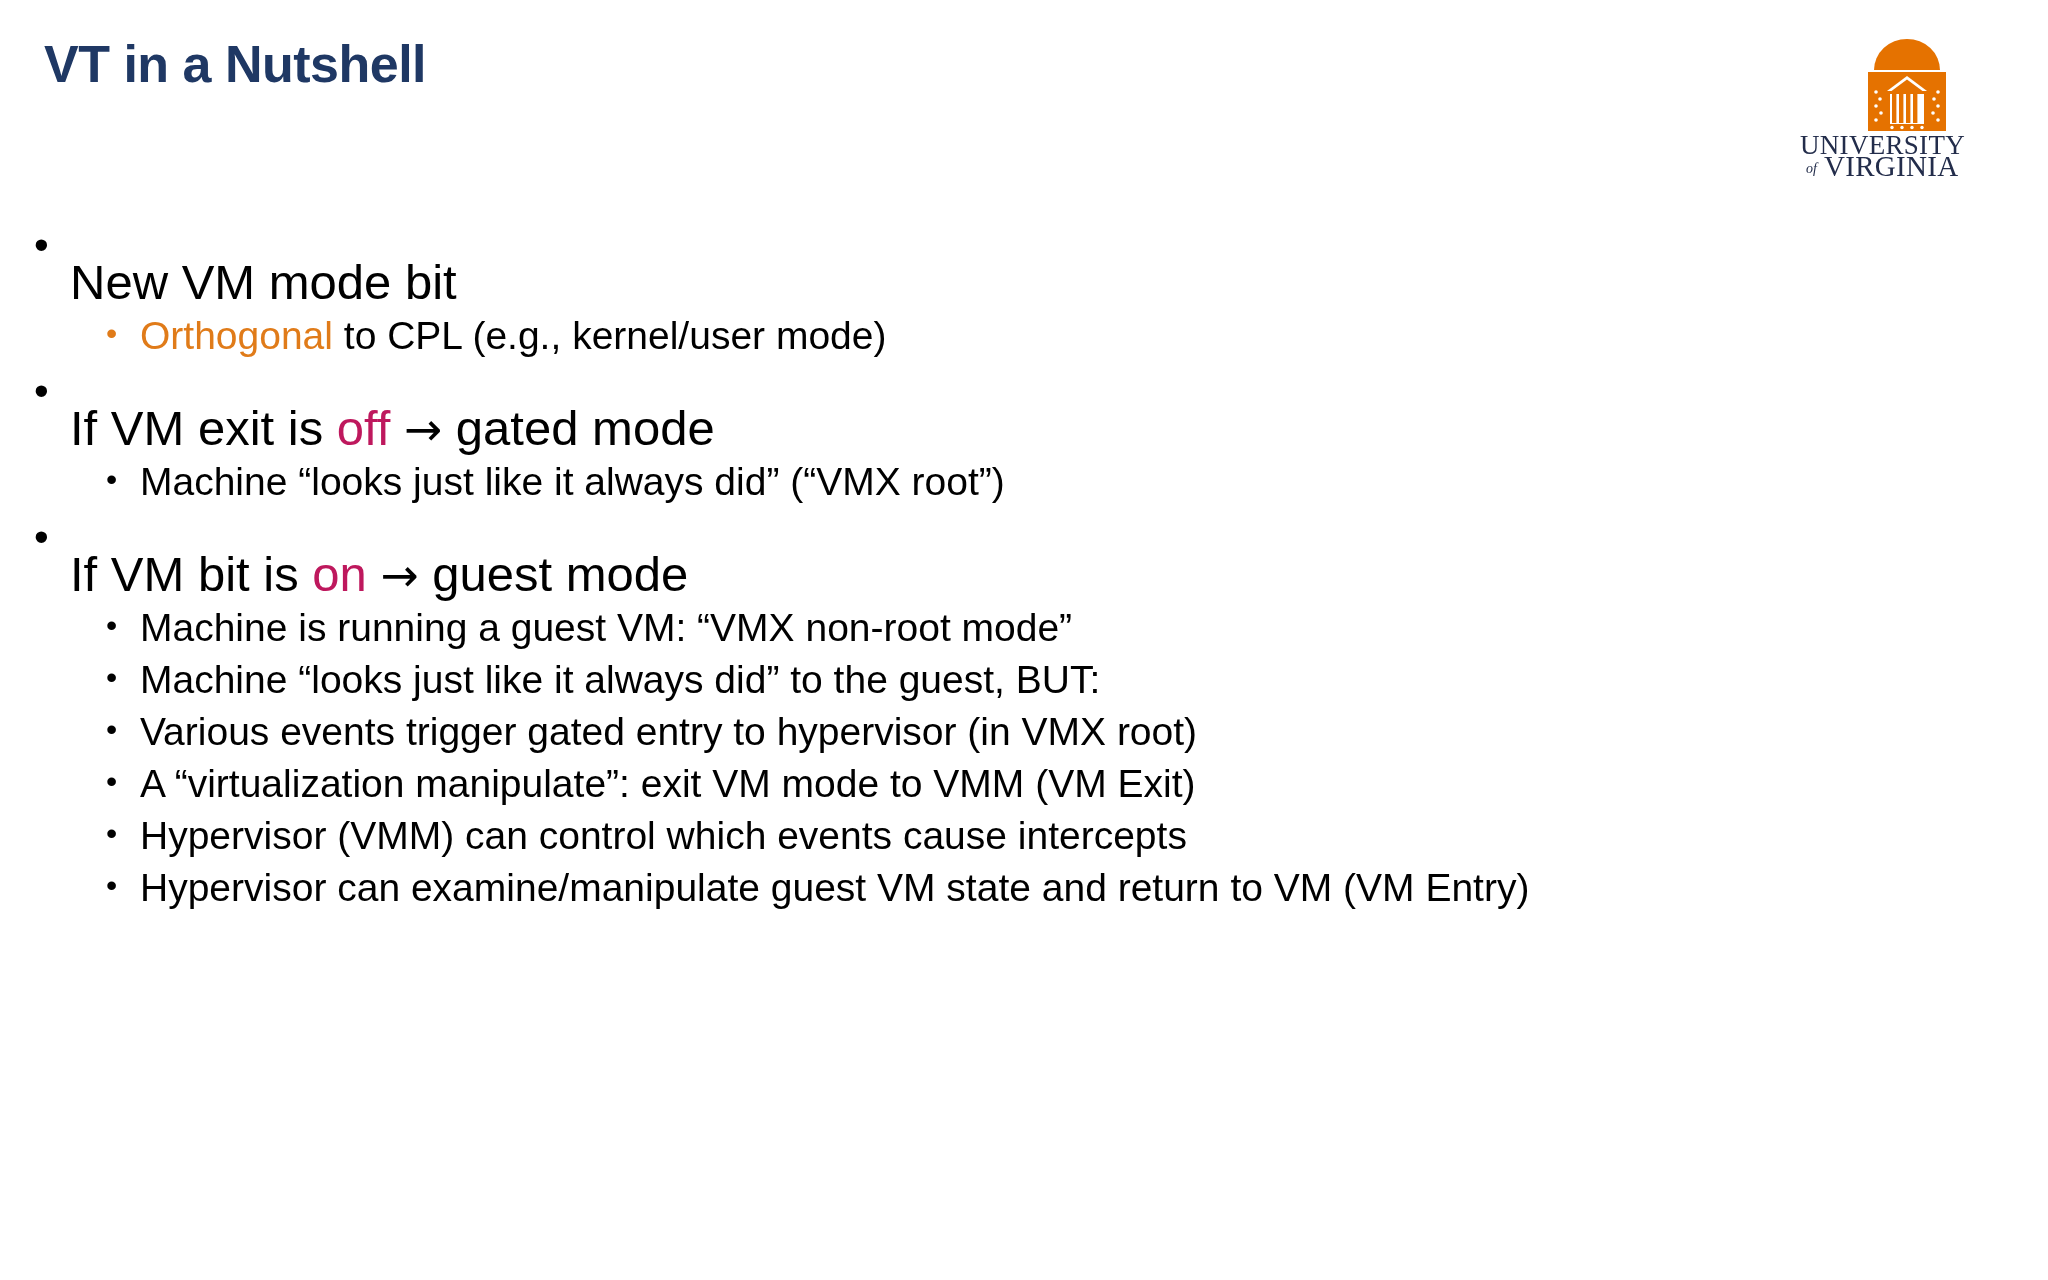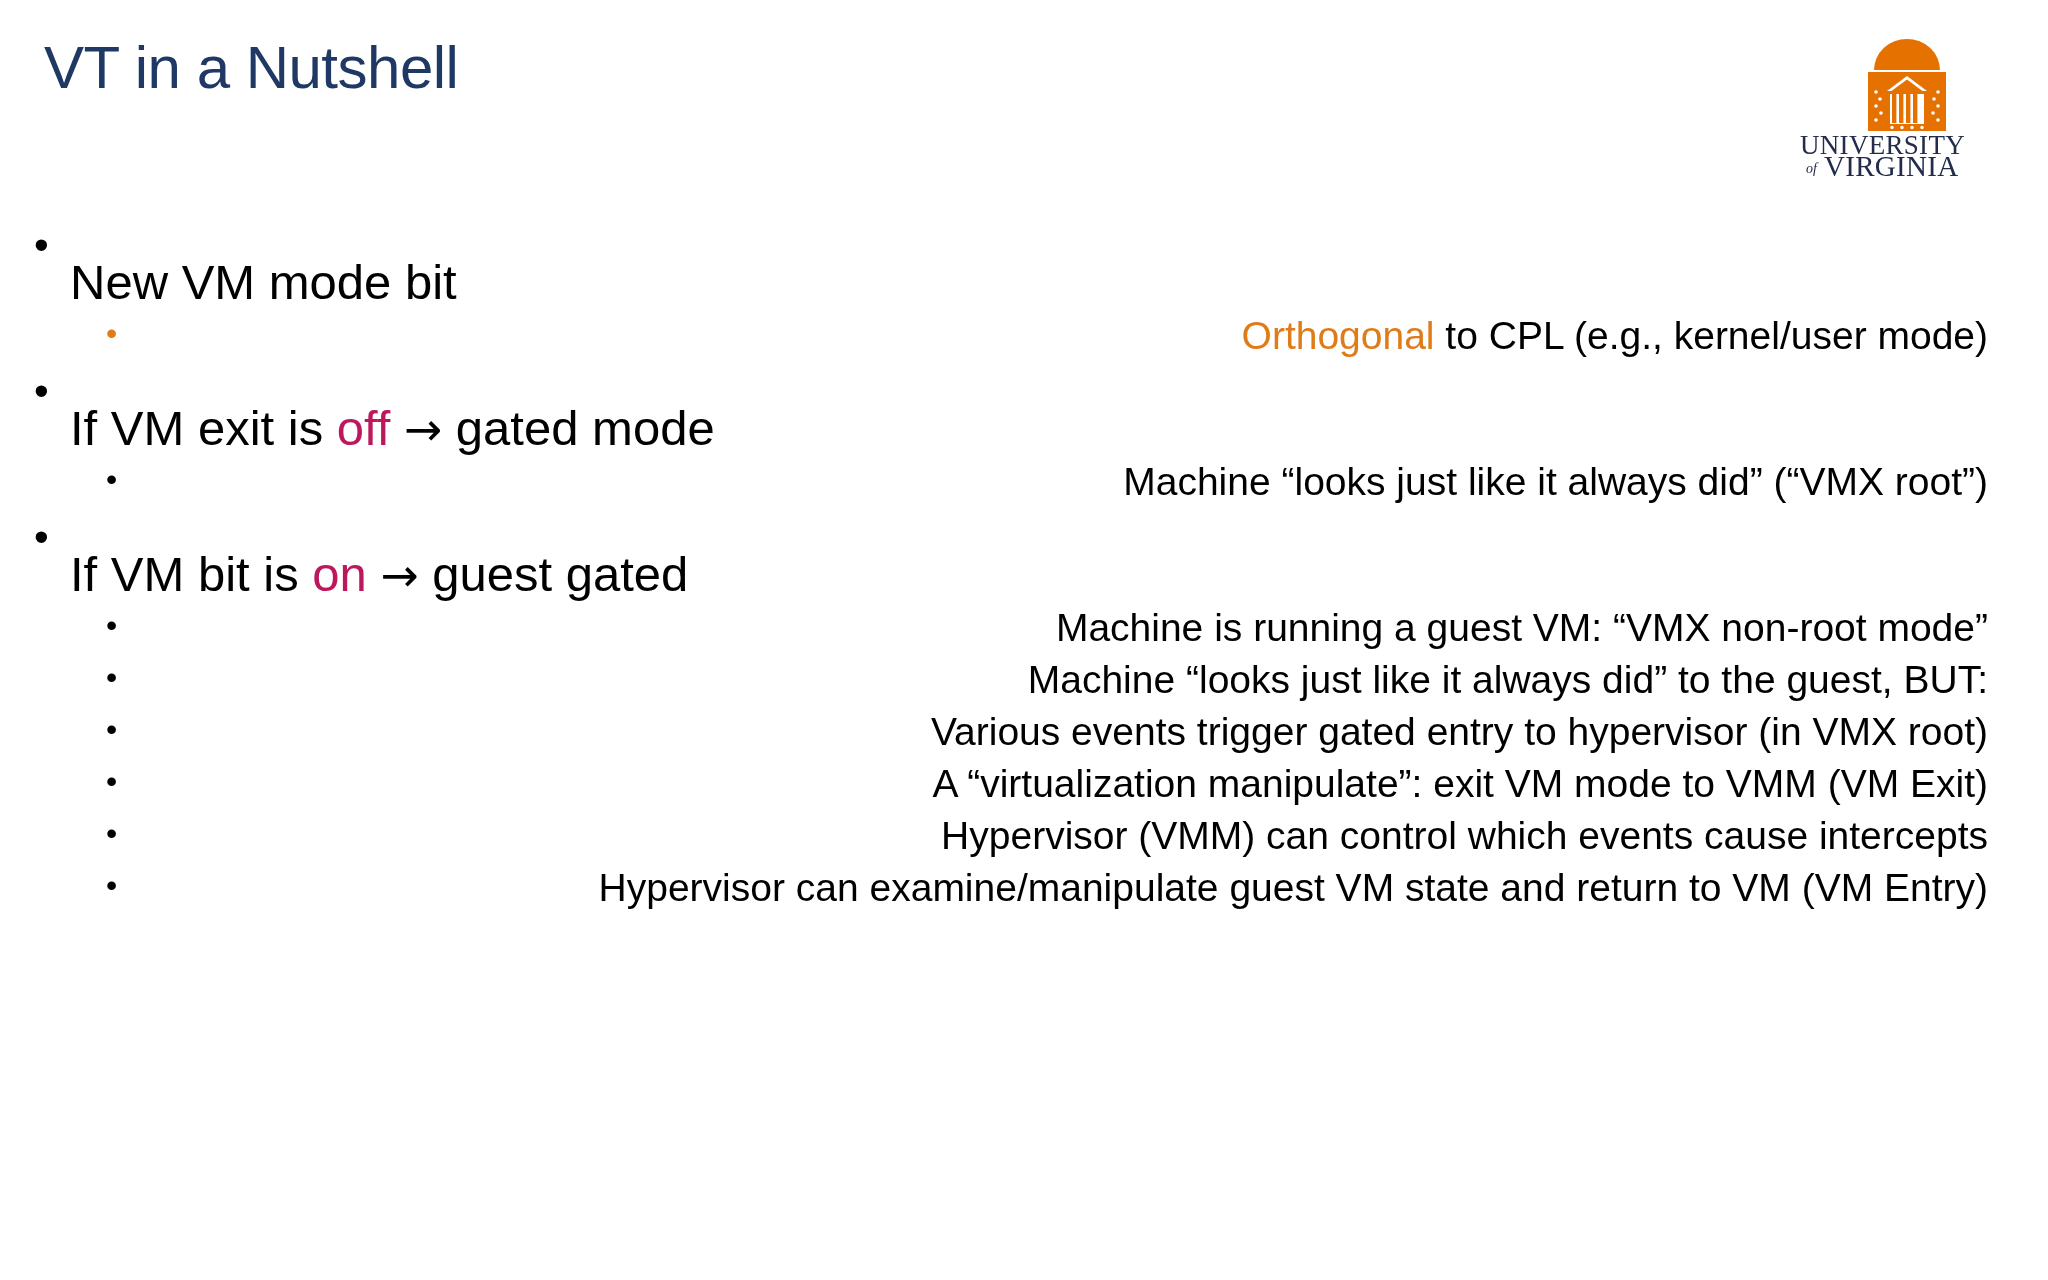--- a/index.html
+++ b/index.html
@@ -17,23 +17,23 @@
     height: 1280px;
     background: #ffffff;
     overflow: hidden;
   }
 
   
   .slide-title {
     position: absolute;
     left: 44px;
     top: 38px;
-    font-size: 60px;
+    font-size: 52px;
     line-height: 1.0;
-    font-weight: normal;
+    font-weight: bold;
     color: #1F3864;
     letter-spacing: -0.5px;
     white-space: nowrap;
   }
 
   
   .logo {
     position: absolute;
     right: 22px;
     top: 36px;
@@ -76,21 +76,21 @@
     color: #000000;
     margin-left: 72px;
     margin-bottom: 13px;
   }
   .l2 .dot {
     flex: 0 0 auto;
     width: 34px;
     font-size: 32px;
     line-height: 1.1;
   }
-  .l2 .txt { flex: 1 1 auto; text-align: right; }
+  .l2 .txt { flex: 1 1 auto; }
 
   .grp { margin-bottom: 6px; }
   .grp-tight { margin-bottom: 0; }
 
   .orange  { color: #E07B19; }
   .maroon  { color: #be185d; }
   .arrow   { font-family: "DejaVu Sans", sans-serif; font-size: 0.93em; }
 </style>
 </head>
 <body>
@@ -166,21 +166,21 @@
       </div>
       <div class="l2">
         <span class="dot">•</span>
         <span class="txt">Machine “looks just like it always did” (“VMX root”)</span>
       </div>
     </div>
 
     <div class="grp-tight">
       <div class="l1">
         <span class="dot">•</span>
-        <span class="txt"><span>If VM bit is </span><span class="maroon">on</span><span>&nbsp;</span><span class="arrow">→</span><span> guest gated</span></span>
+        <span class="txt"><span>If VM bit is </span><span class="maroon">on</span><span>&nbsp;</span><span class="arrow">→</span><span> guest mode</span></span>
       </div>
 
       <div class="l2">
         <span class="dot">•</span>
         <span class="txt">Machine is running a guest VM: “VMX non-root mode”</span>
       </div>
       <div class="l2">
         <span class="dot">•</span>
         <span class="txt">Machine “looks just like it always did” to the guest, BUT:</span>
       </div>

